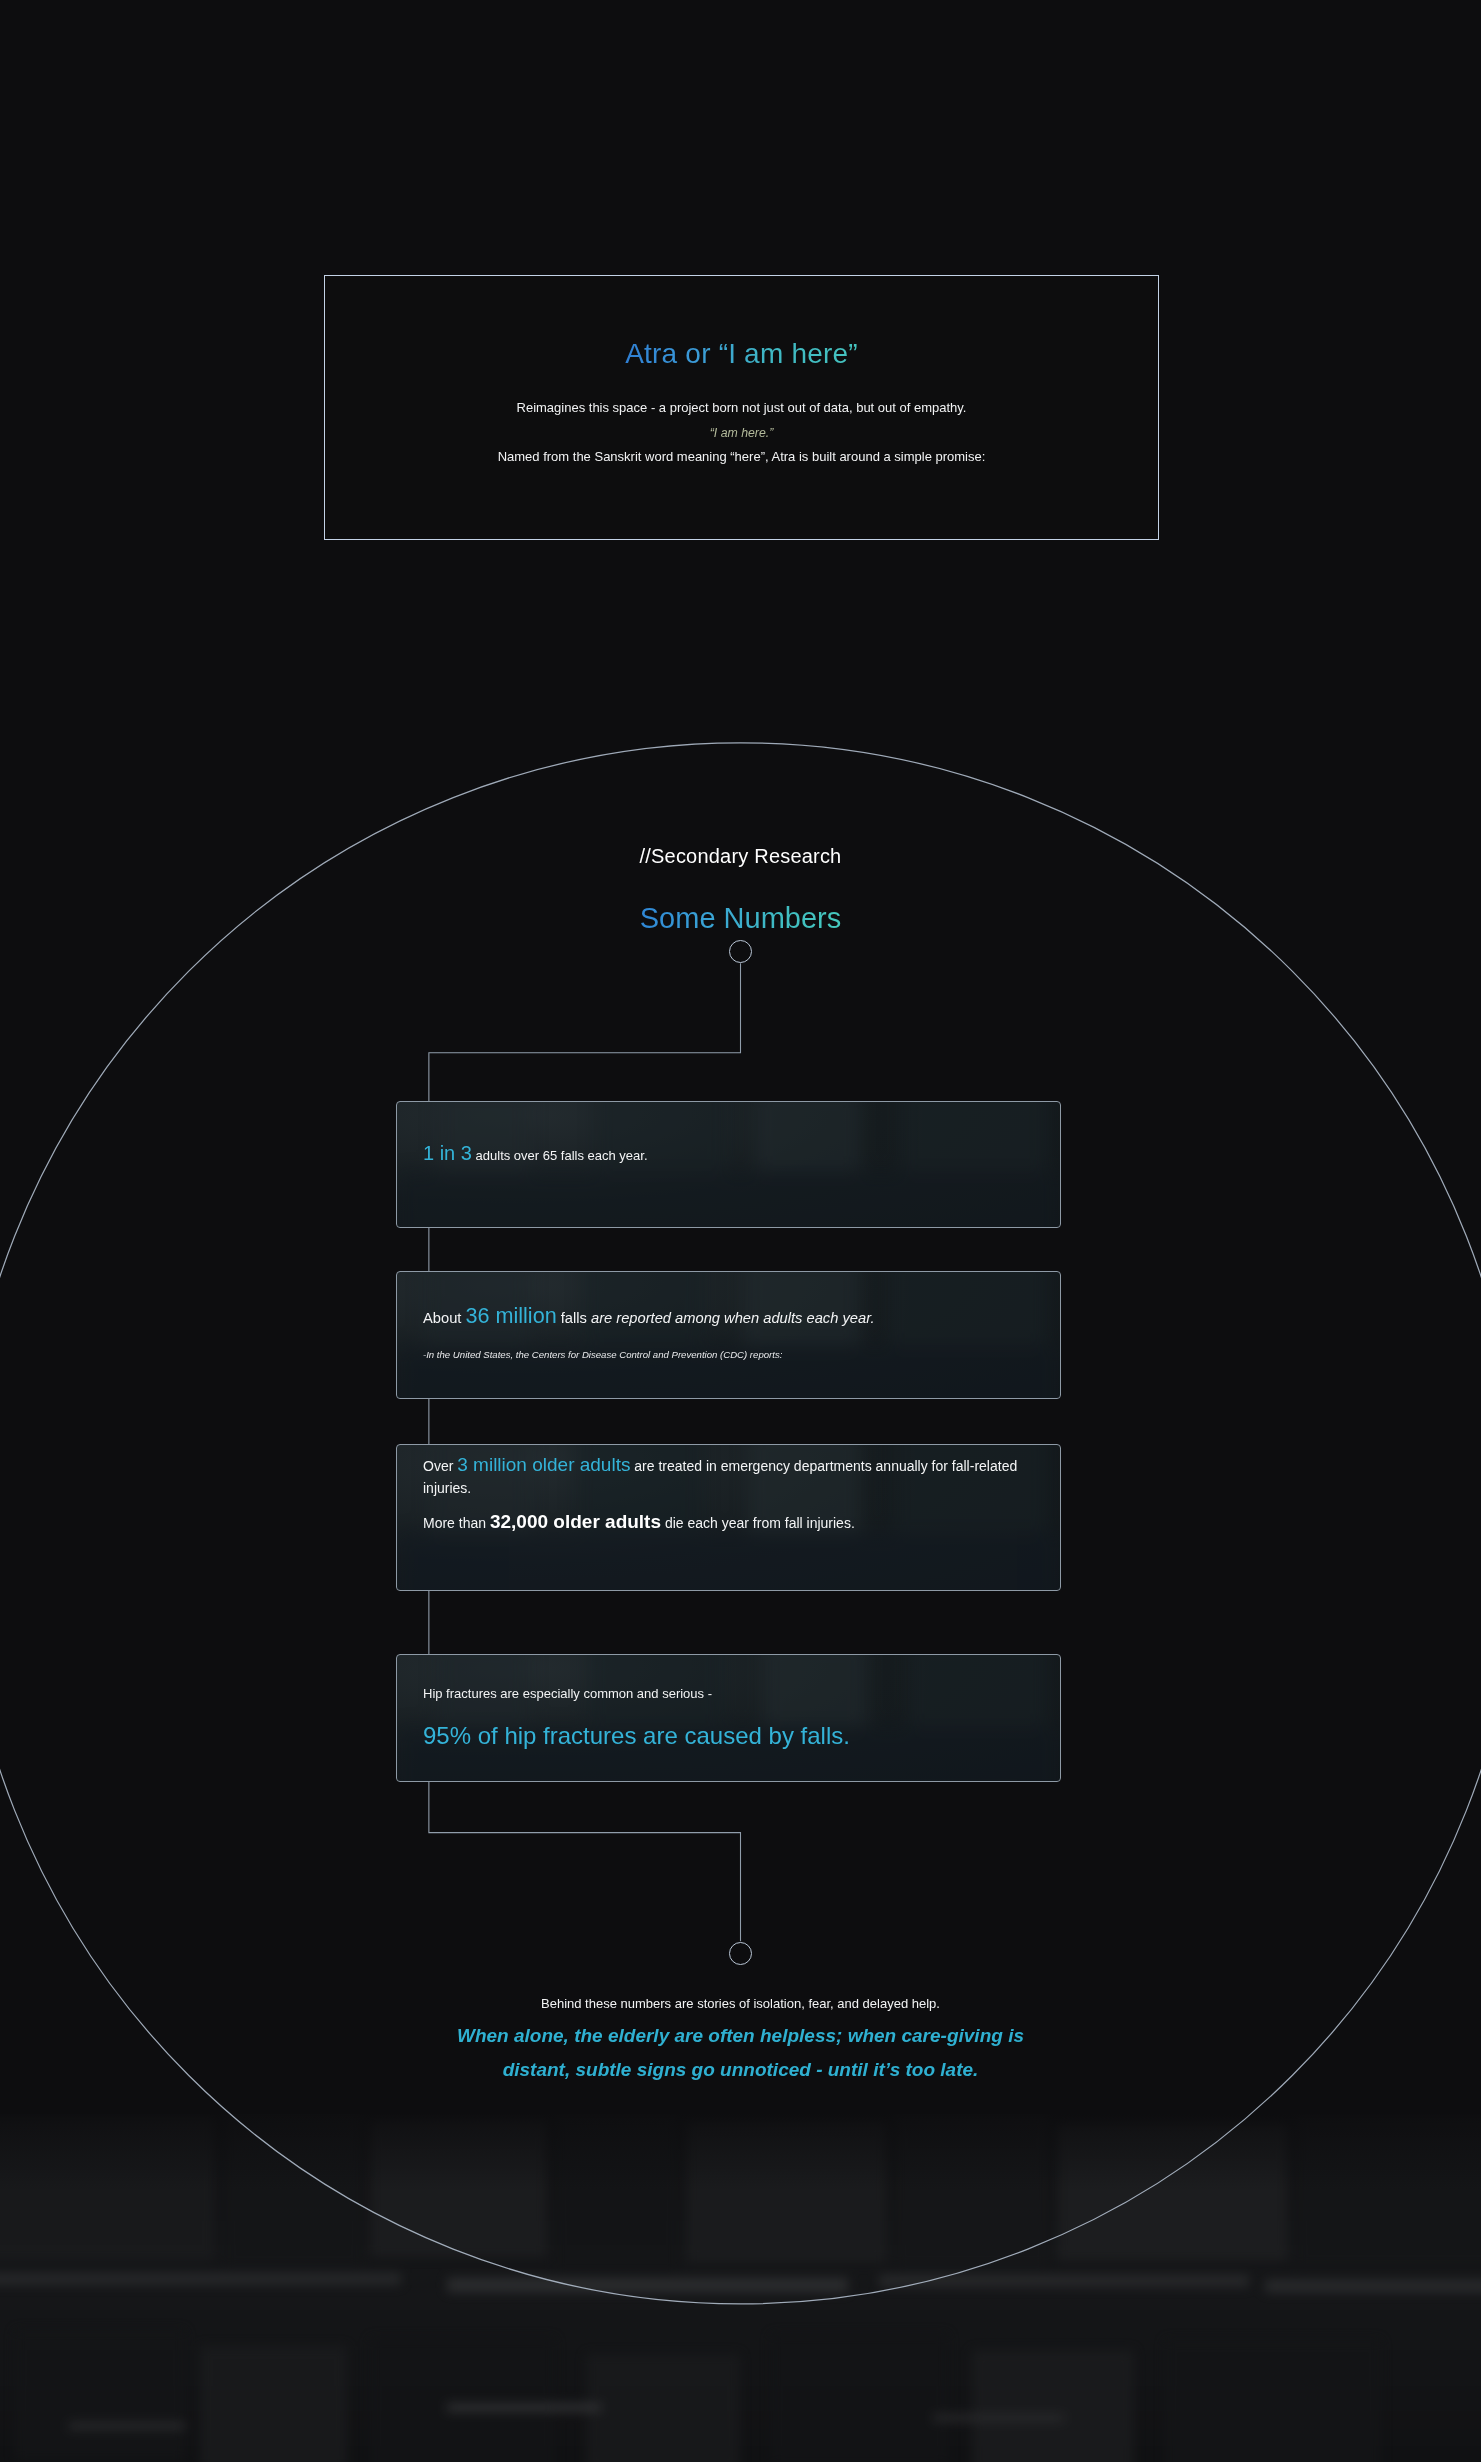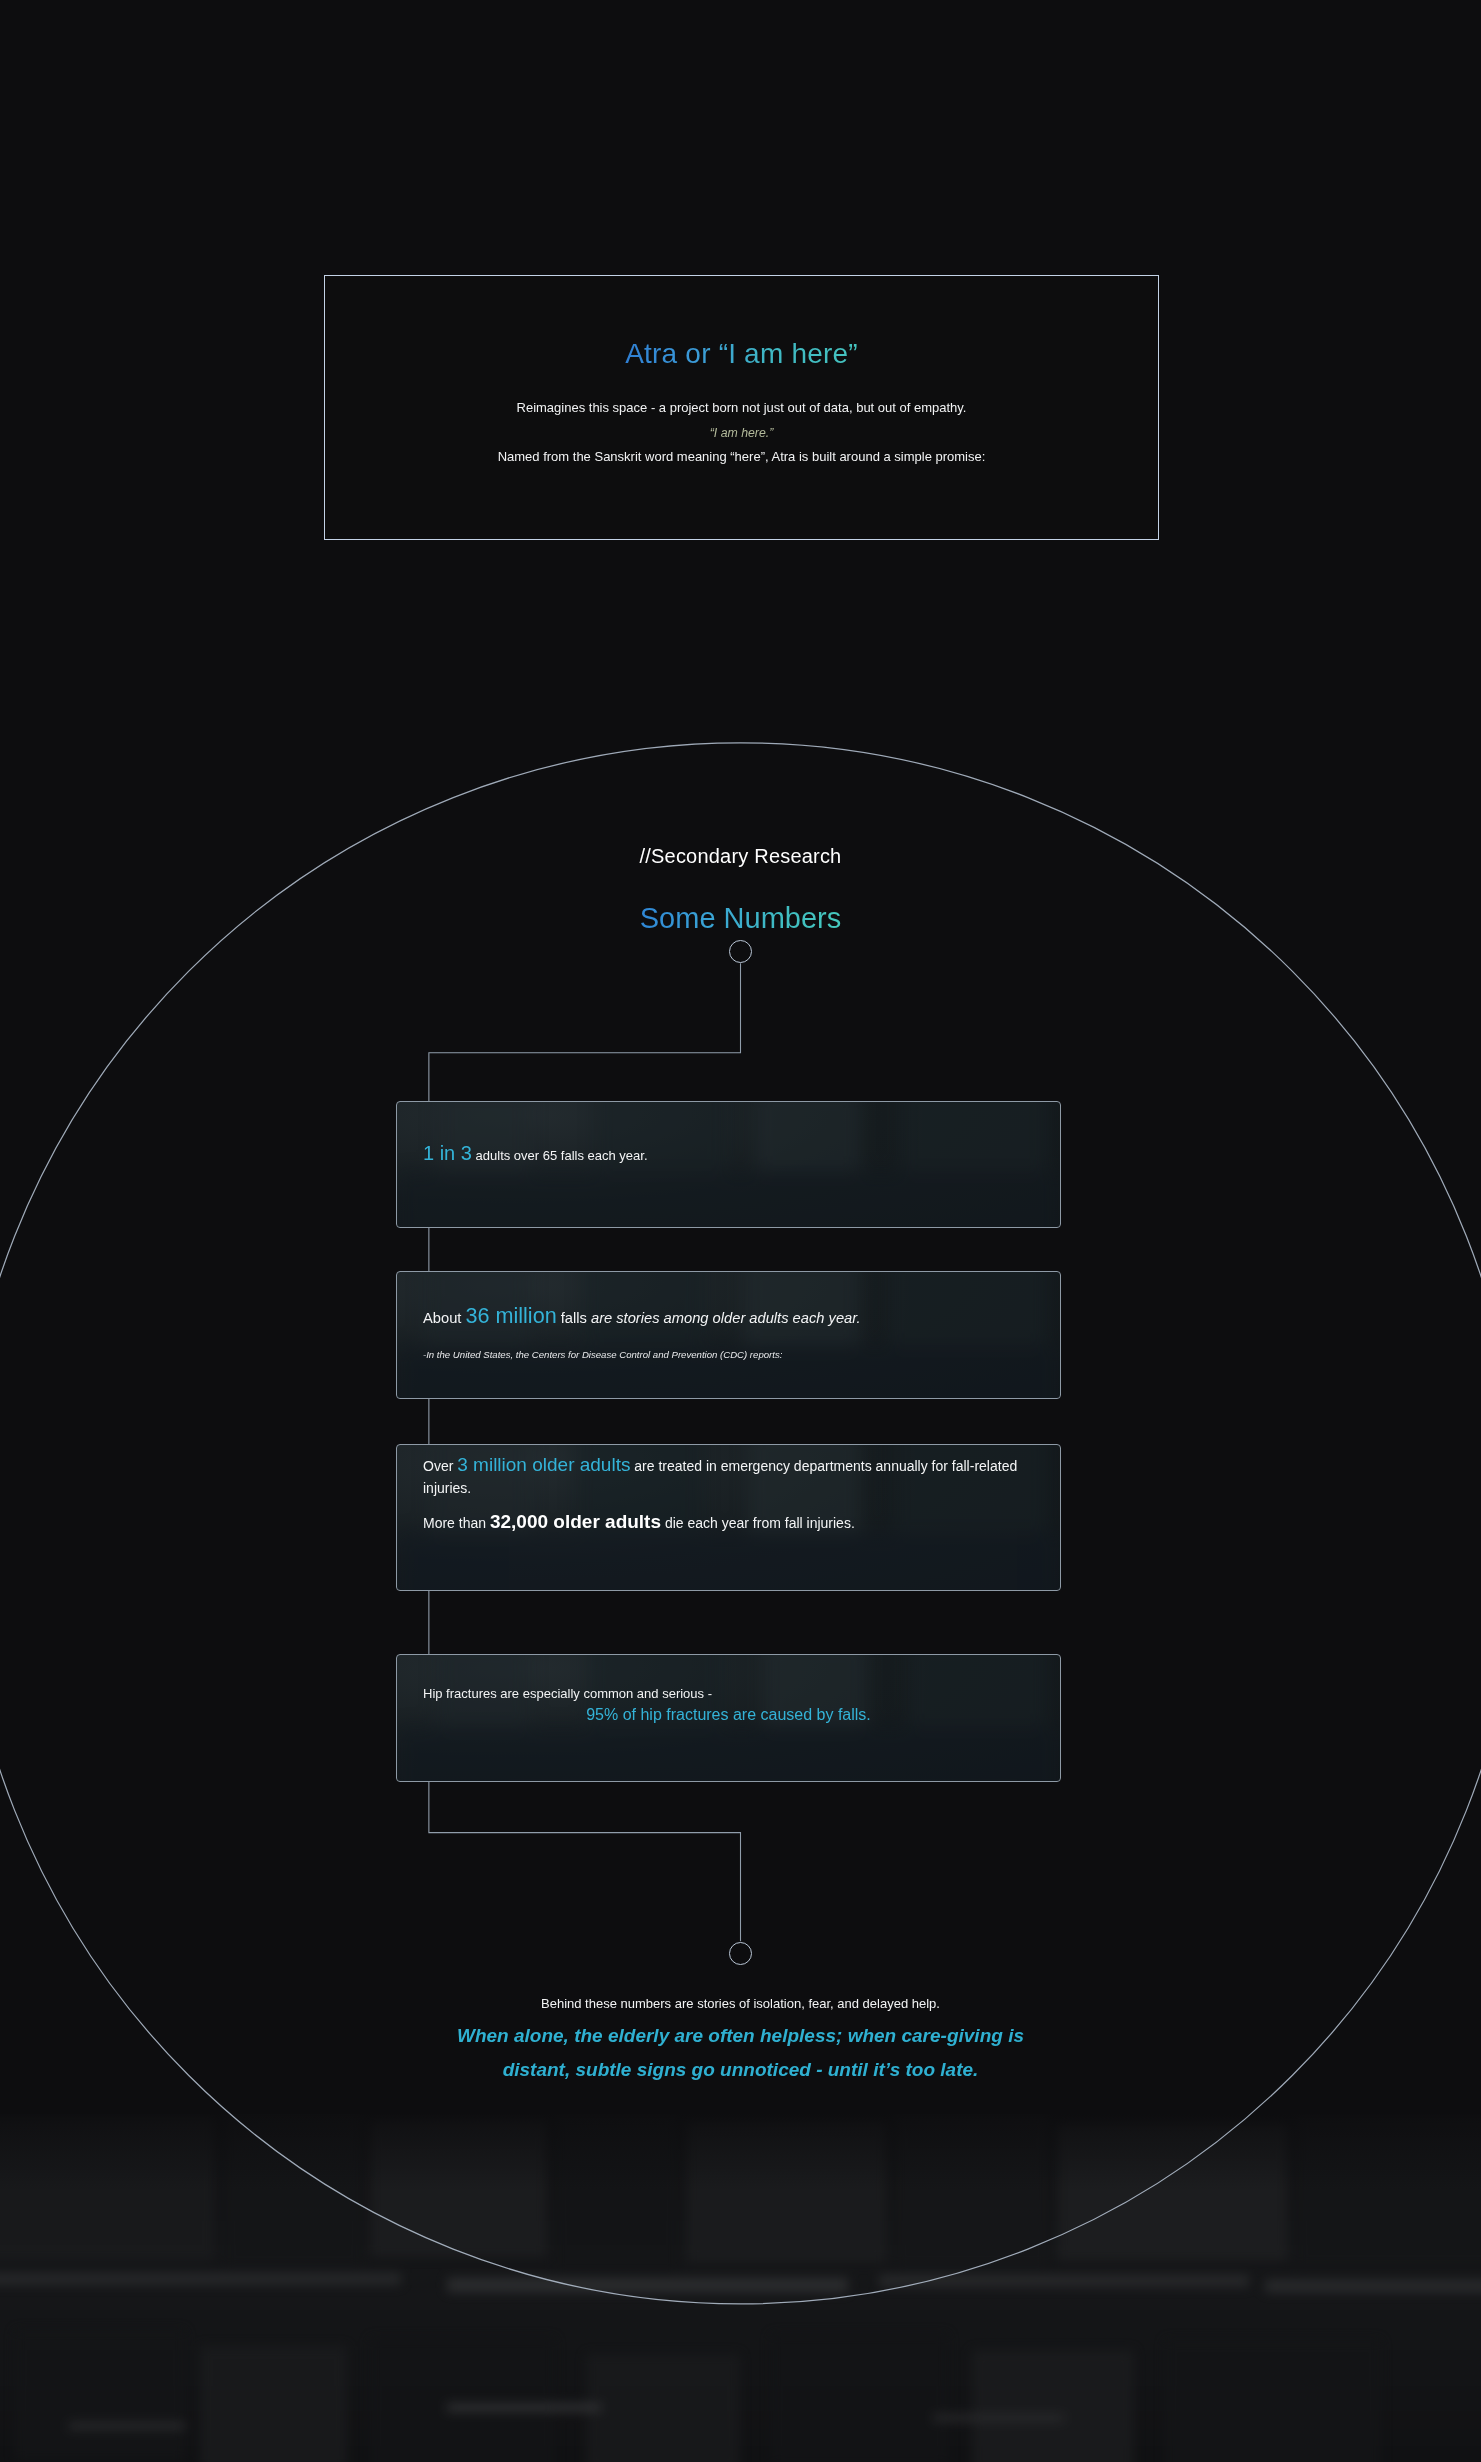--- a/index.html
+++ b/index.html
@@ -113,21 +113,21 @@
   #c2-sub{ margin-top:20px; }
 
   #card-3 .body{ padding-top:9px; }
   #c3-l1{ font-size:14px; color:#f4f5f6; line-height:21.6px; }
   #c3-l1 .n{ font-size:19px; color:#34b3d8; }
   #c3-l2{ font-size:14px; color:#f4f5f6; margin-top:12.3px; }
   #c3-l2 .n{ font-size:19px; color:#ffffff; font-weight:700; }
 
   #card-4 .body{ padding-top:31px; }
   #c4-l1{ font-size:13px; color:#f2f3f4; }
-  #c4-l2{ font-size:16px; color:#34b3d8; margin-top:5px;text-align:center; }
+  #c4-l2{ font-size:24px; color:#34b3d8; margin-top:21px; }
 
   
   #closing{
     position:absolute; left:0; right:0; top:1996px; text-align:center;
   }
   #closing-lead{ color:#f2f3f4; font-size:13px; }
   #closing-quote{
     margin-top:7.7px; color:#2fb0d1; font-size:19px; font-style:italic;
     line-height:34px; font-weight:700;
   }
@@ -206,21 +206,21 @@
 <article class="card" id="card-2">
   <div class="tex">
     <i style="left:4%;top:-10%;width:16%;height:130%;background:#1e262a;"></i>
     <i style="left:28%;top:-14%;width:18%;height:140%;background:#162024;"></i>
     <i style="left:52%;top:-10%;width:18%;height:130%;background:#232c30;"></i>
     <i style="left:74%;top:-12%;width:24%;height:135%;background:#192226;"></i>
     <i style="left:0%;top:58%;width:100%;height:60%;background:#121920;"></i>
   </div>
   <div class="body">
     <div id="c2-line">
-      <span>About </span><span class="n">36 million</span><span> falls </span><span class="it">are stories among older adults each year.</span>
+      <span>About </span><span class="n">36 million</span><span> falls </span><span class="it">are reported among when adults each year.</span>
     </div>
     <div id="c2-sub" class="sm-ital">-In the United States, the Centers for Disease Control and Prevention (CDC) reports:</div>
   </div>
 </article>
 
 <article class="card" id="card-3">
   <div class="tex">
     <i style="left:5%;top:-10%;width:15%;height:130%;background:#1f272b;"></i>
     <i style="left:27%;top:-14%;width:19%;height:140%;background:#151f23;"></i>
     <i style="left:53%;top:-10%;width:17%;height:130%;background:#242d31;"></i>

